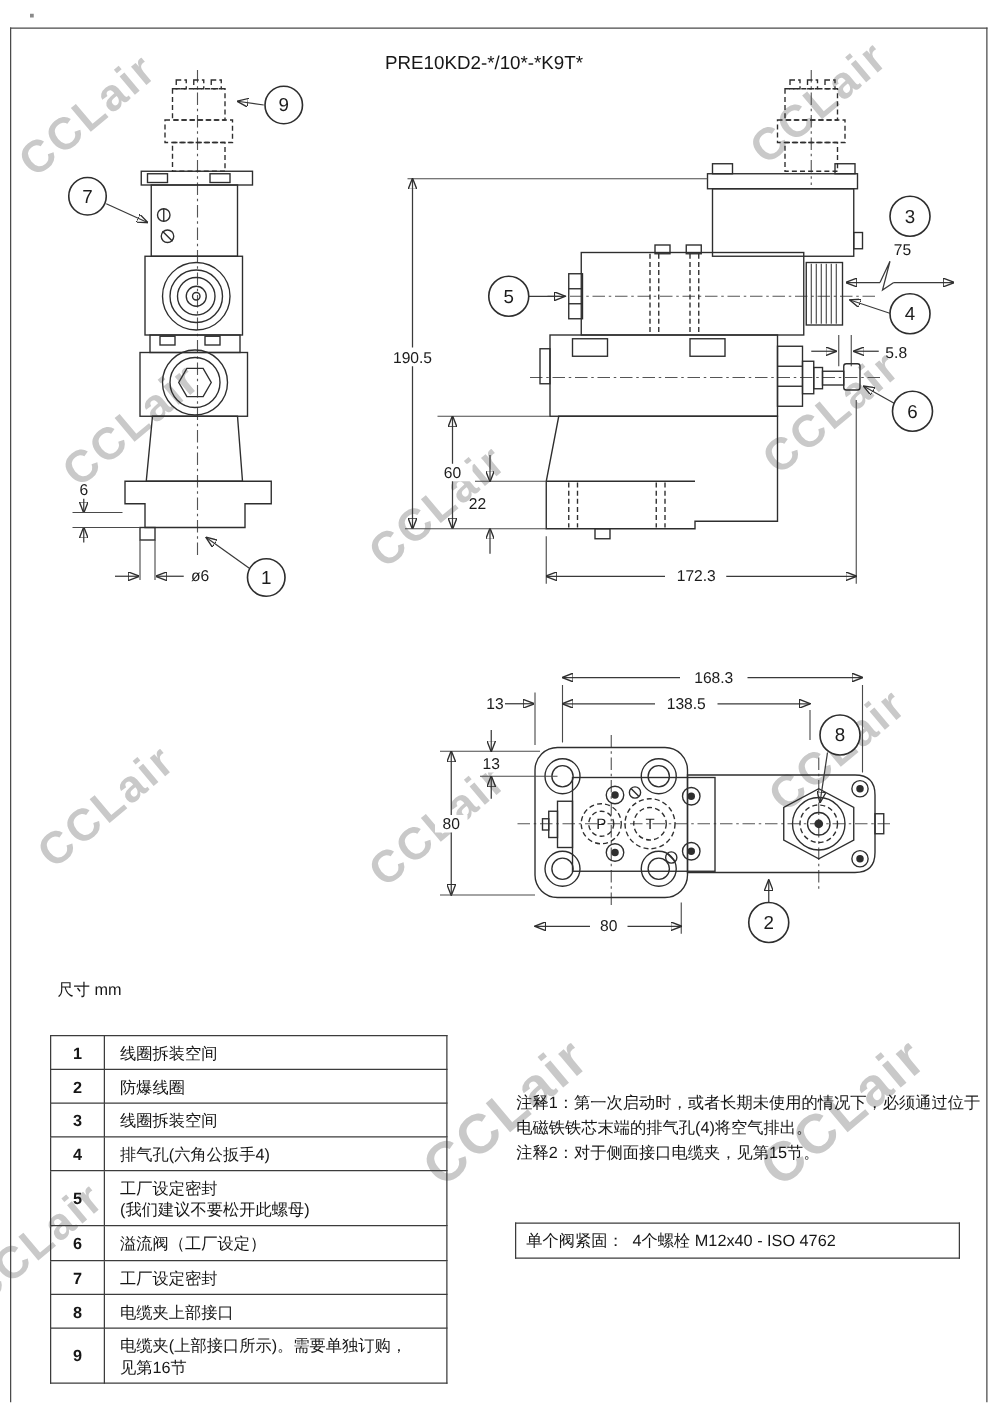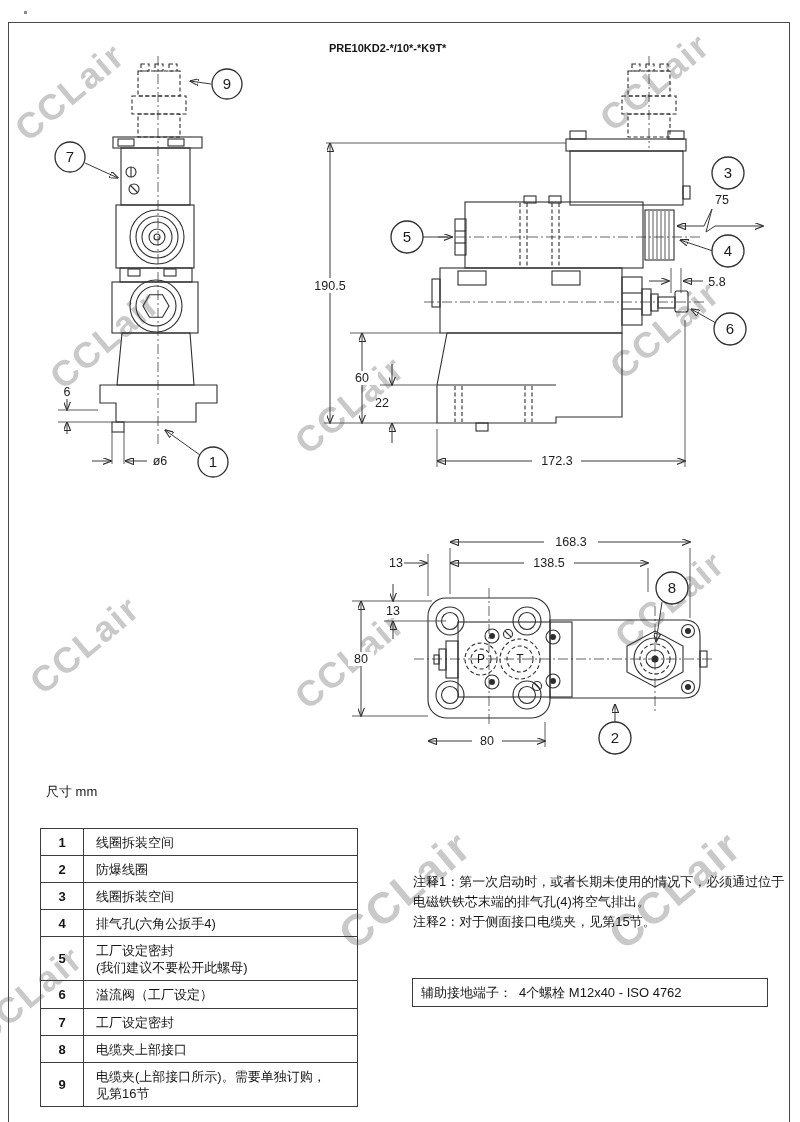--- a/index.html
+++ b/index.html
@@ -7,21 +7,21 @@
         font-family:"Liberation Sans",sans-serif;color:#161616;}
   
   .wm{position:absolute;color:#c9c9c9;font-weight:bold;font-size:36px;letter-spacing:2px;
       transform:translate(-50%,-50%) rotate(-40deg);white-space:nowrap;z-index:0;user-select:none;}
   .wm-lg{font-size:44px;}
   
   .title-dot{position:absolute;left:24px;top:11px;width:3px;height:3px;background:#8a8a8a;z-index:2;}
   .page-title{position:absolute;left:32px;top:3px;font-size:15px;font-weight:bold;z-index:2;}
   .outer-box{position:absolute;left:8px;top:22px;width:780px;height:1100px;
              border:1.5px solid #4a4a4a;border-bottom:none;z-index:1;}
-  .drawing-title{position:absolute;left:329px;top:42px;font-size:11px;font-weight:bold;z-index:2;}
+  .drawing-title{position:absolute;left:308px;top:42px;font-size:15px;font-weight:normal;z-index:2;}
   .units{position:absolute;left:46px;top:783px;font-size:13px;z-index:2;}
   
   .drawing{position:absolute;left:0;top:0;width:800px;height:780px;z-index:2;}
   .drawing rect,.drawing line,.drawing polygon,.drawing polyline,.drawing circle,.drawing path{
       fill:none;stroke:#2e2e2e;stroke-width:1.1;}
   .drawing .dim{stroke:#3a3a3a;stroke-width:1;}
   .drawing .thin{stroke:#4a4a4a;stroke-width:0.9;}
   .drawing .dash{stroke-dasharray:4 2.5;}
   .drawing .cl{stroke:#555;stroke-width:0.9;stroke-dasharray:10 3 2 3;}
   .drawing .rib{stroke-width:0.8;}
@@ -402,19 +402,19 @@
 
   <div class="notes">
     <b>注释1：</b><span>第一次启动时，或者长期未使用的情况下，必须通过位于电磁铁铁芯末端的排气孔(4)将空气排出。</span><br>
     <b>注释2：</b><span>对于侧面接口电缆夹，见第15节。</span>
   </div>
 
   <table class="specs-table">
     <tbody>
       <tr style="height:28px">
         <td>
-          <span class="spec-label">辅助接地端子：</span><span class="spec-value">4个螺栓 M12x40 - ISO 4762</span>
+          <span class="spec-label">单个阀紧固：</span><span class="spec-value">4个螺栓 M12x40 - ISO 4762</span>
         </td>
       </tr>
     </tbody>
   </table>
 
 </div>
 
 </body></html>

